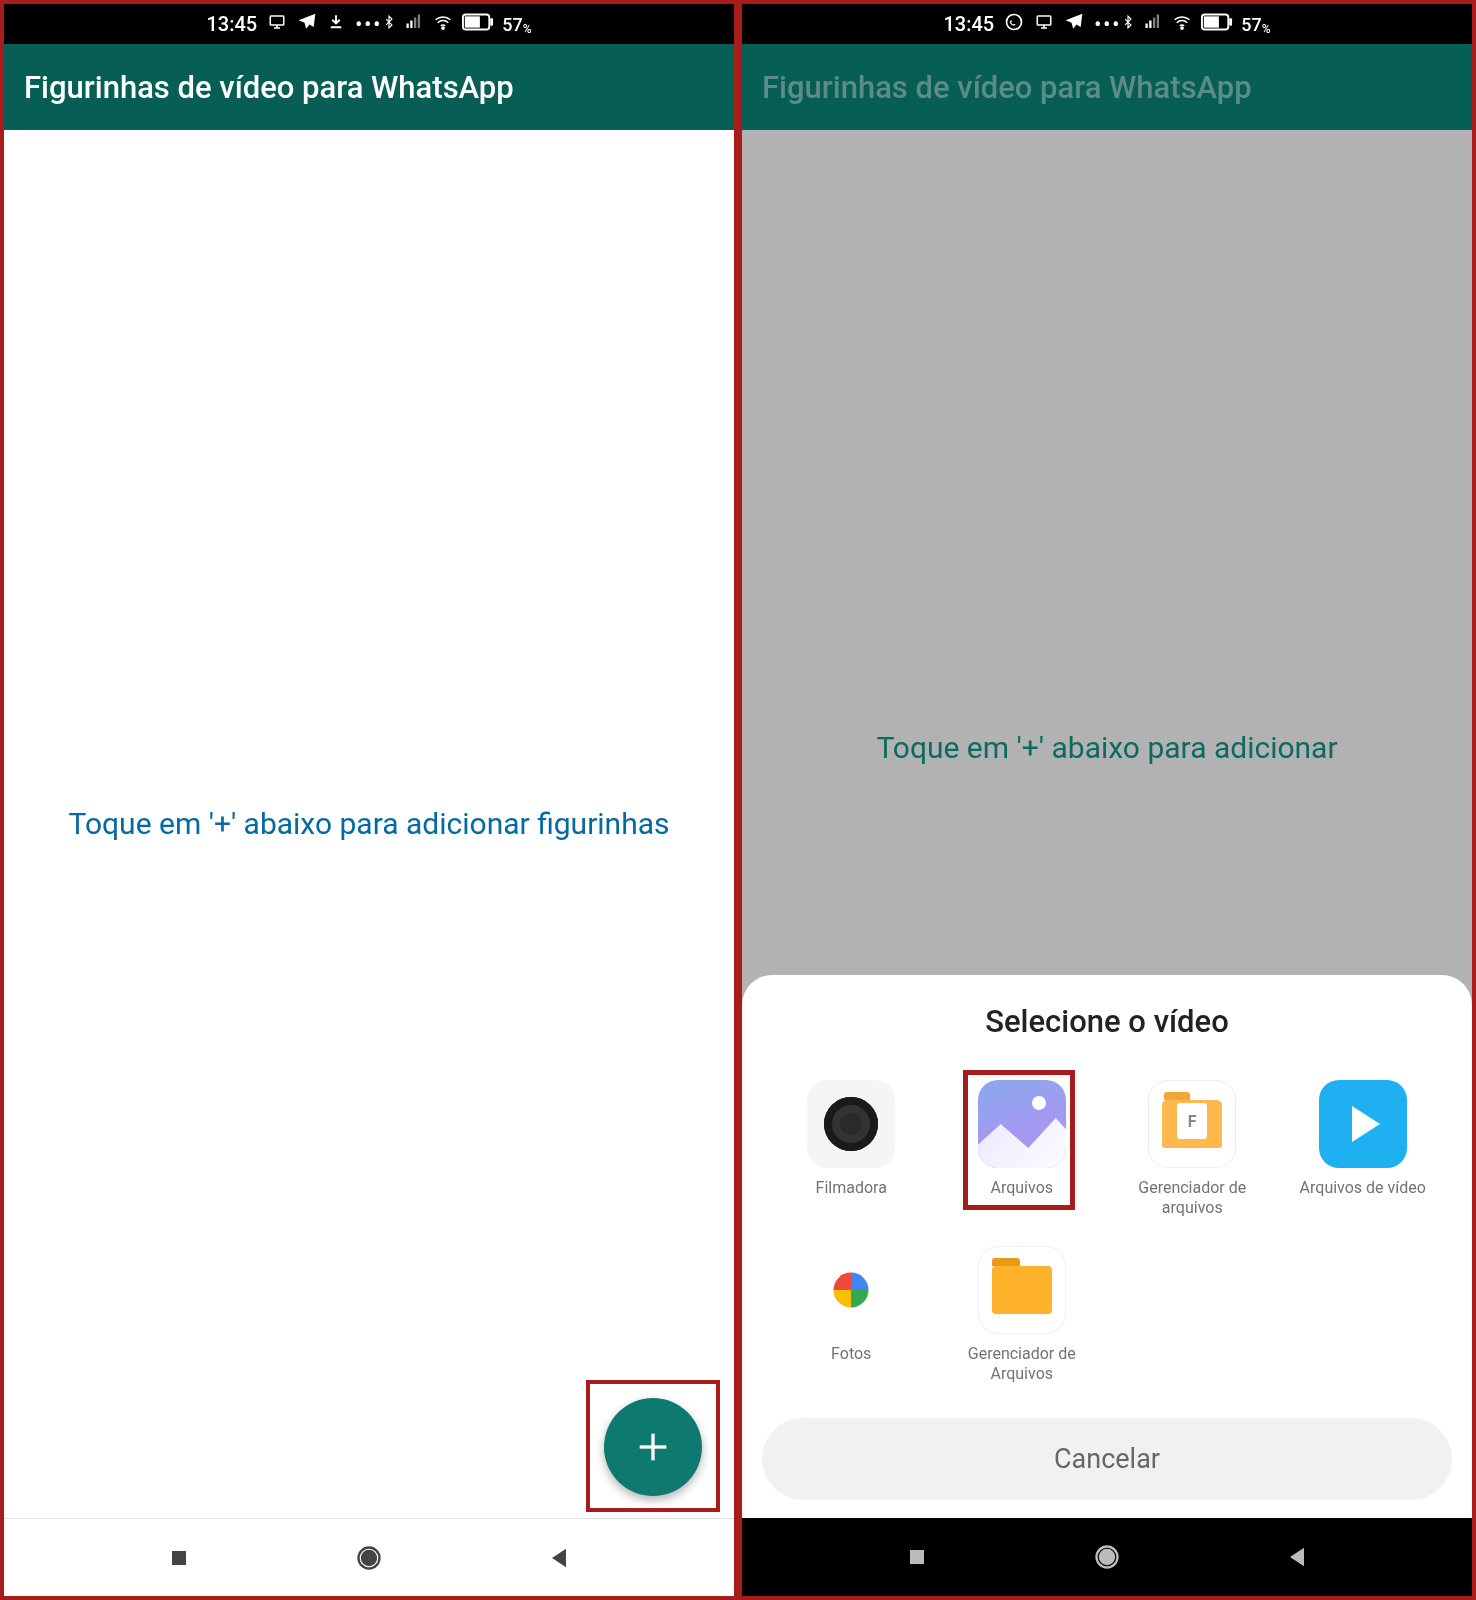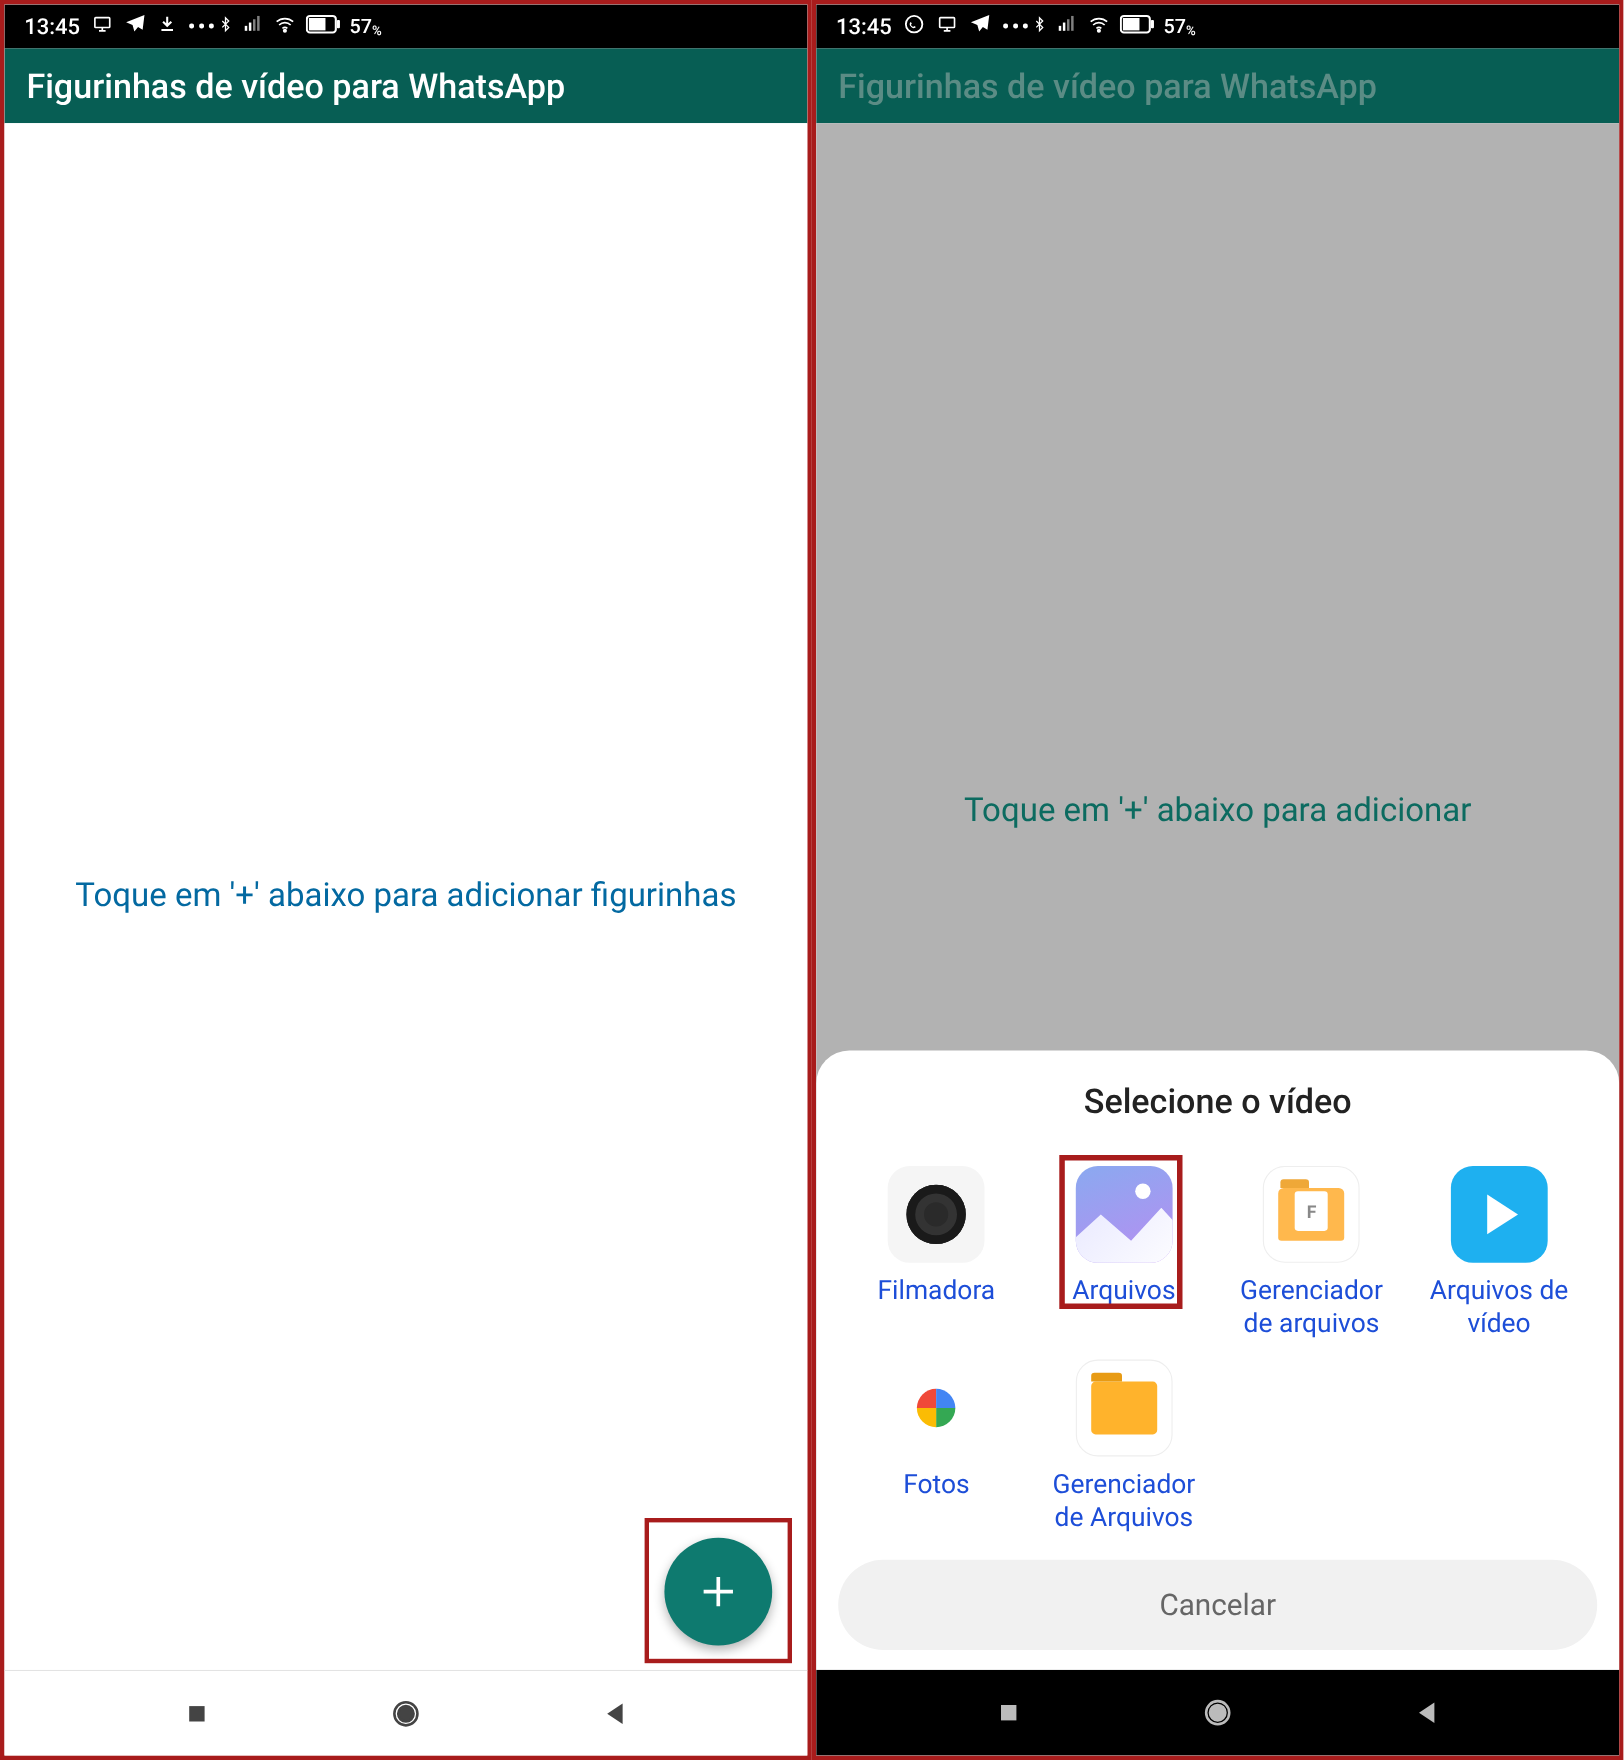--- a/index.html
+++ b/index.html
@@ -18,32 +18,32 @@
   display: flex;
   flex-direction: column;
   overflow: hidden;
 }
 .status-bar {
   height: 40px;
   background: #000;
   color: #fff;
   display: flex;
   align-items: center;
-  justify-content: flex-start;
+  justify-content: center;
   padding: 0 18px;
   font-size: 20px;
   font-weight: 500;
 }
 .status-left { display: flex; align-items: center; gap: 10px; }
 .status-right { display: flex; align-items: center; gap: 8px; }
 .battery-pct { font-size: 18px; }
 .battery-pct sub { font-size: 12px; vertical-align: baseline; position: relative; bottom: -2px; }
 
 .app-header {
-  height: 68px;
+  height: 86px;
   background: #075e54;
   color: #fff;
   display: flex;
   align-items: center;
   padding: 0 20px;
   font-size: 31px;
   font-weight: 500;
 }
 .app-header.dim { color: #5b8c85; }
 
@@ -140,22 +140,22 @@
 .sheet-icon {
   width: 88px;
   height: 88px;
   border-radius: 20px;
   display: flex;
   align-items: center;
   justify-content: center;
   position: relative;
 }
 .sheet-label {
-  font-size: 24px;
-  color: #1d4ed8;
+  font-size: 16px;
+  color: #737373;
   text-align: center;
   line-height: 1.25;
   min-height: 50px;
 }
 .cancel-btn {
   margin-top: 20px;
   background: #f1f1f1;
   border-radius: 60px;
   height: 82px;
   display: flex;

